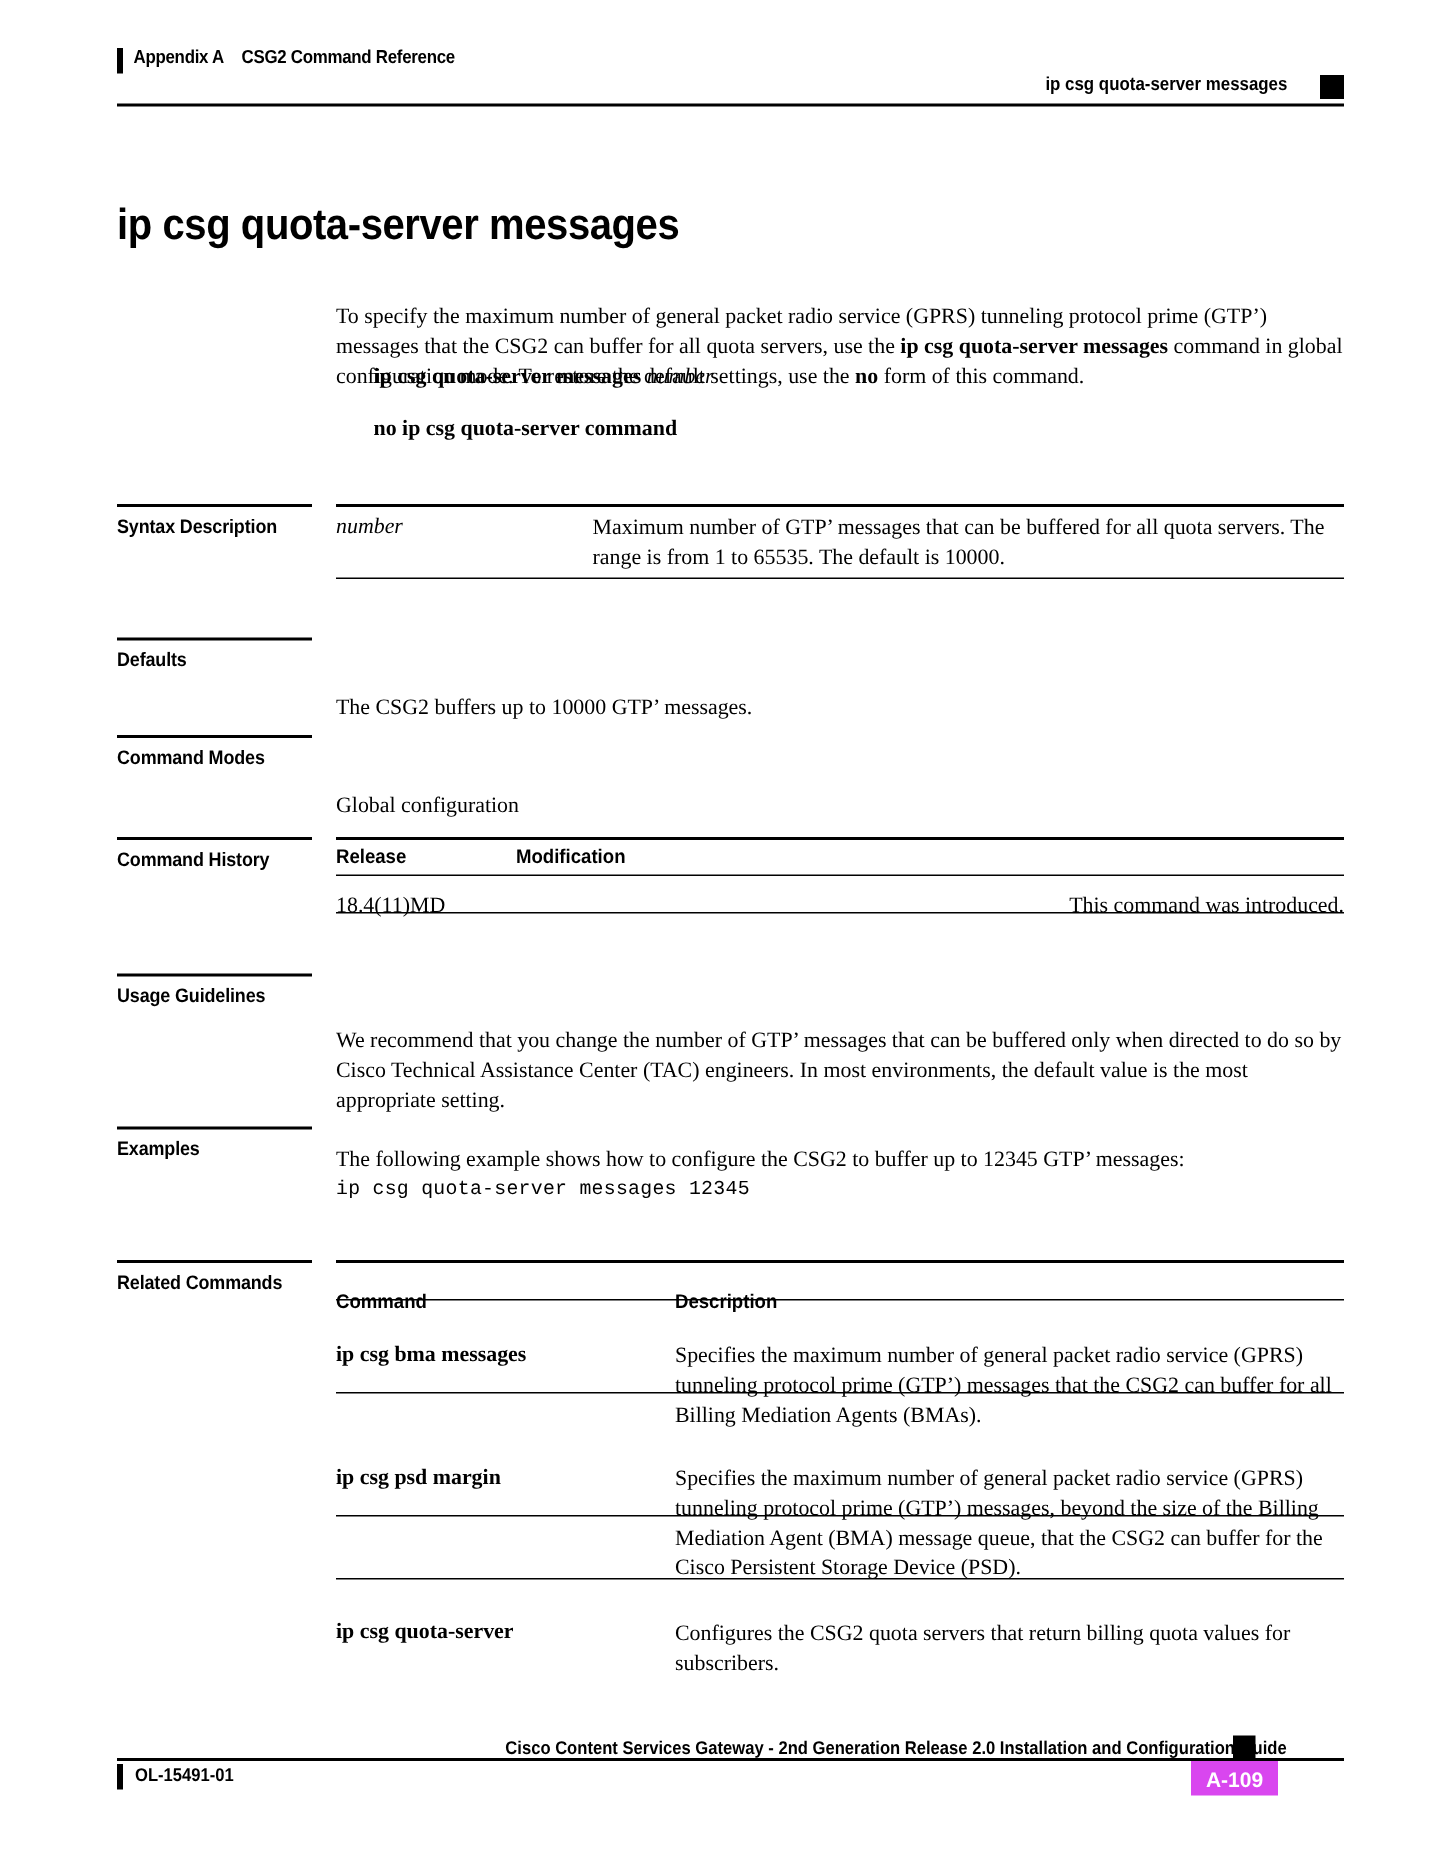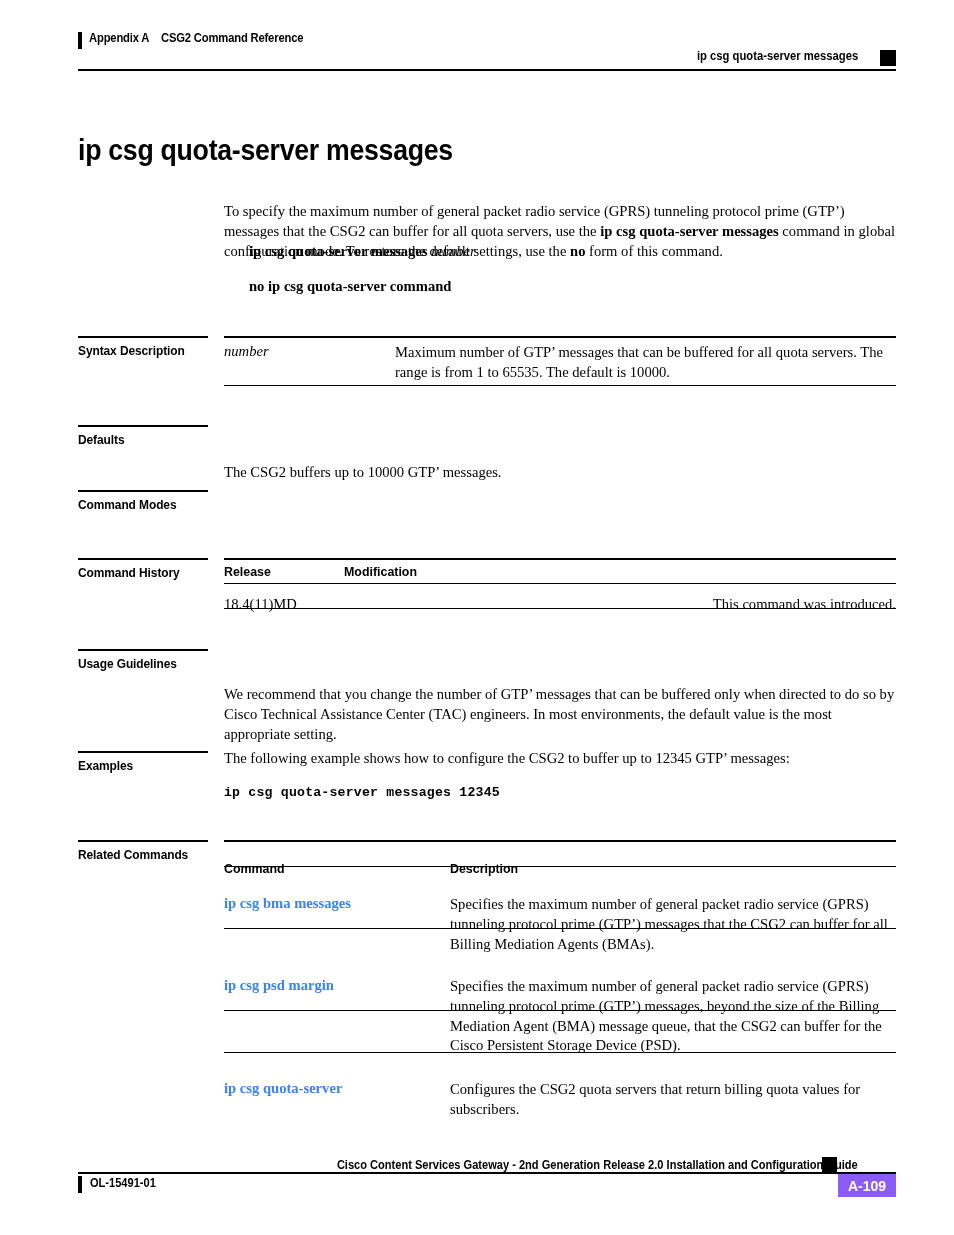--- a/index.html
+++ b/index.html
@@ -163,31 +163,31 @@
     font-family: "Liberation Sans Narrow", "Liberation Sans", sans-serif;
     font-weight: bold;
     font-size: 13.2px;
     transform: scaleX(0.94);
     transform-origin: left top;
     display: inline-block;
   }
   .cell-term { font-style: italic; font-size: 14.6px; }
   .cell-plain { font-size: 14.6px; line-height: 19.8px; }
   .cmd-link {
-    color: #3b82f6;
+    color: #000000;
     font-weight: bold;
     font-size: 14.6px;
     white-space: nowrap;
   }
 
   .mono-example {
     position: absolute;
     left: 224px;
     font-family: "Liberation Mono", "DejaVu Sans Mono", monospace;
-    font-weight: bold;
+    font-weight: normal;
     font-size: 13.2px;
     letter-spacing: 0.2px;
     white-space: nowrap;
   }
 
   
   .foot-rule {
     position: absolute;
     left: 78px;
     top: 1172px;
@@ -228,25 +228,25 @@
     top: 1176px;
     font-family: "Liberation Sans Narrow", "Liberation Sans", sans-serif;
     font-weight: bold;
     font-size: 12.3px;
     white-space: nowrap;
     transform: scaleX(0.9);
     transform-origin: left top;
   }
   .foot-page {
     position: absolute;
-    left: 838px;
+    left: 794px;
     top: 1174px;
     width: 58px;
     height: 23px;
-    background: #8b5cf6;
+    background: #d946ef;
     color: #ffffff;
     font-family: "Liberation Sans Narrow", "Liberation Sans", sans-serif;
     font-weight: bold;
     font-size: 14px;
     display: flex;
     align-items: center;
     justify-content: center;
   }
 </style>
 </head>
@@ -292,20 +292,21 @@
   </tbody>
     </table>
   <div class="rule-thin" style="top:385px;"></div>
 
   <div class="sec-rule" style="top:425px;"></div>
   <div class="sec-label" style="top:432px;">Defaults</div>
   <div class="body-col" style="top:431px;">The CSG2 buffers up to 10000 GTP’ messages.</div>
 
   <div class="sec-rule" style="top:490px;"></div>
   <div class="sec-label" style="top:497px;">Command Modes</div>
+  <div class="body-col" style="top:496px;">Global configuration</div>
 
   <div class="sec-rule" style="top:558px;"></div>
   <div class="sec-label" style="top:565px;">Command History</div>
   <div class="rule-top" style="top:558px;"></div>
   <table class="tbl" style="top:563px;">
     <tbody>
         <tr>
       <th style="width:120px; height:23px;">
         <span class="th-label">Release</span>
       </th>
@@ -325,21 +326,21 @@
     </table>
   <div class="rule-thin" style="top:583px;"></div>
   <div class="rule-thin" style="top:608px;"></div>
 
   <div class="sec-rule" style="top:649px;"></div>
   <div class="sec-label" style="top:656px;">Usage Guidelines</div>
   <div class="body-col" style="top:653px;">We recommend that you change the number of GTP’ messages that can be buffered only when directed to do so by Cisco Technical Assistance Center (TAC) engineers. In most environments, the default value is the most appropriate setting.</div>
 
   <div class="sec-rule" style="top:751px;"></div>
   <div class="sec-label" style="top:758px;">Examples</div>
-  <div class="body-col" style="top:717px;">The following example shows how to configure the CSG2 to buffer up to 12345 GTP’ messages:</div>
+  <div class="body-col" style="top:732px;">The following example shows how to configure the CSG2 to buffer up to 12345 GTP’ messages:</div>
   <div class="mono-example" style="top:785px;">ip csg quota-server messages 12345</div>
 
   <div class="sec-rule" style="top:840px;"></div>
   <div class="sec-label" style="top:847px;">Related Commands</div>
   <div class="rule-top" style="top:840px;"></div>
   <table class="tbl" style="top:860px;">
     <tbody>
         <tr>
       <th style="width:226px; height:24px;">
         <span class="th-label">Command</span>

